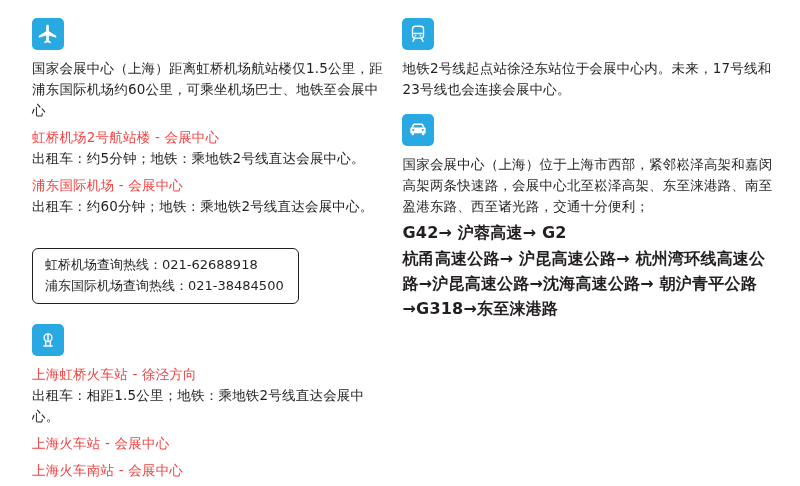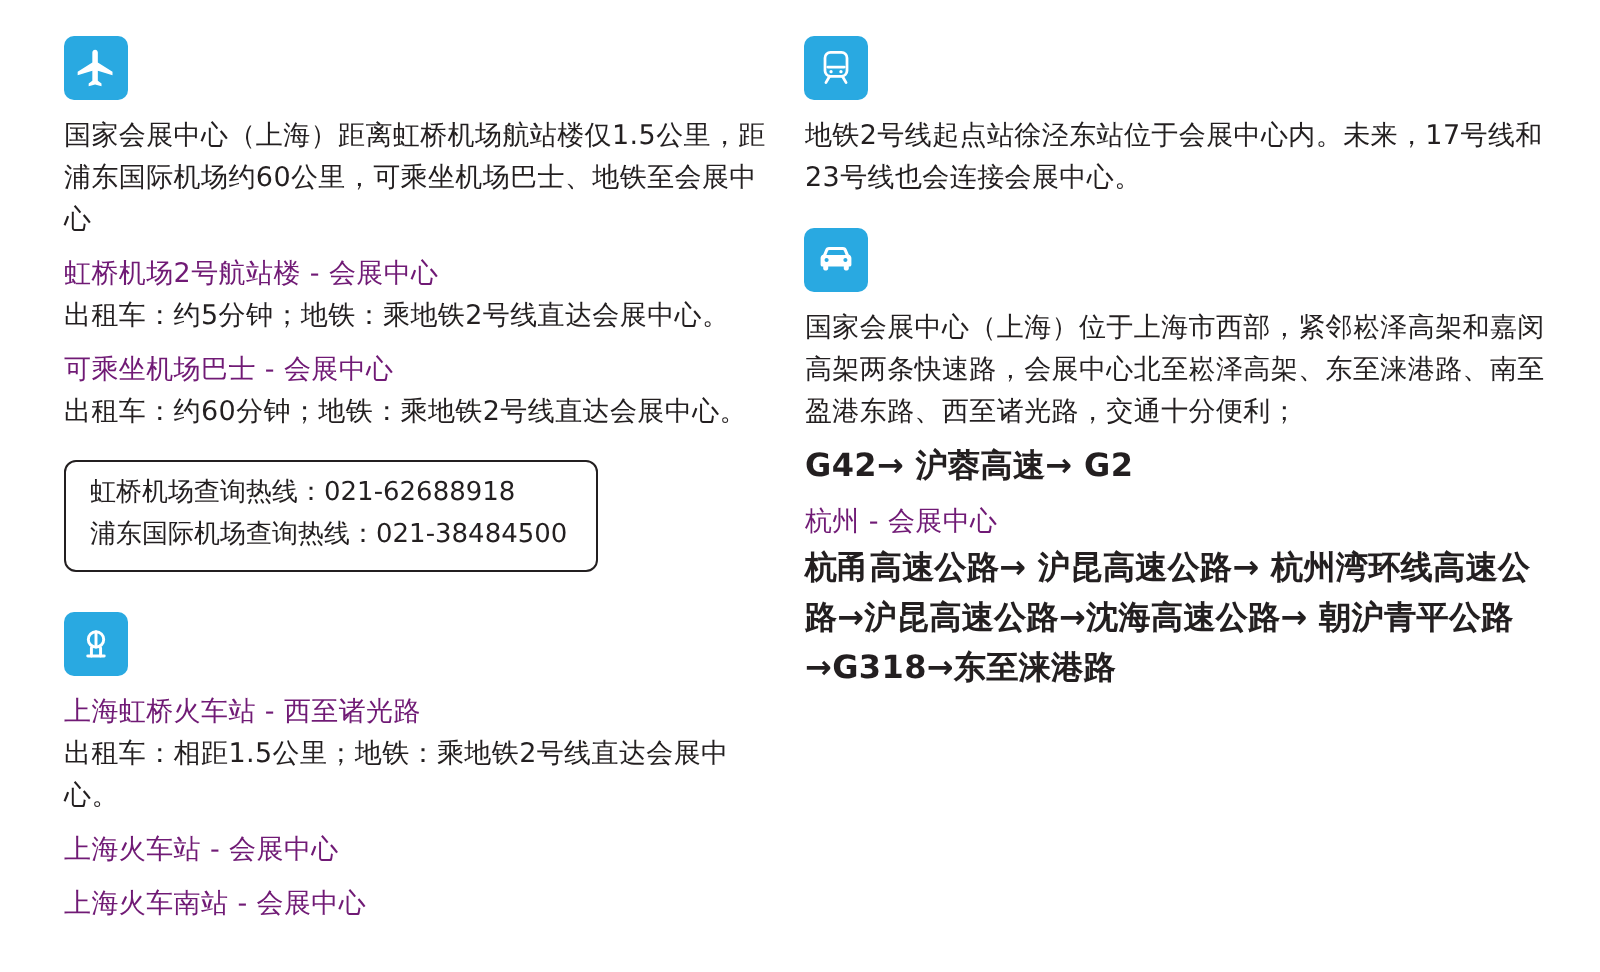--- a/index.html
+++ b/index.html
@@ -48,32 +48,32 @@
   .icon-badge svg {
     display: block;
   }
   .para {
     font-size: 13.5px;
     line-height: 1.55;
     margin: 0 0 4px 0;
     letter-spacing: 0.2px;
   }
   .sub-head {
-    color: #701a75;
+    color: #ef4444;
     font-size: 13.5px;
     line-height: 1.55;
     margin: 6px 0 0 0;
     letter-spacing: 0.2px;
   }
   .hotline-box {
     display: inline-block;
     border: 1px solid #231f20;
     border-radius: 6px;
     padding: 6px 14px 6px 12px;
-    margin-top: 10px;
+    margin-top: 28px;
     margin-bottom: 4px;
   }
   .hotline-line {
     font-size: 13px;
     line-height: 1.6;
     white-space: nowrap;
   }
   .spacer-lg { height: 16px; }
   .spacer-md { height: 10px; }
   .group { margin-top: 2px; }
@@ -99,42 +99,42 @@
     </div>
 
     <p class="para">国家会展中心（上海）距离虹桥机场航站楼仅1.5公里，距浦东国际机场约60公里，可乘坐机场巴士、地铁至会展中心</p>
 
     <div class="group">
       <p class="sub-head">虹桥机场2号航站楼 - 会展中心</p>
       <p class="para">出租车：约5分钟；地铁：乘地铁2号线直达会展中心。</p>
     </div>
 
     <div class="group">
-      <p class="sub-head">可乘坐机场巴士 - 会展中心</p>
+      <p class="sub-head">浦东国际机场 - 会展中心</p>
       <p class="para">出租车：约60分钟；地铁：乘地铁2号线直达会展中心。</p>
     </div>
 
     <div class="hotline-box">
       <div class="hotline-line">虹桥机场查询热线：021-62688918</div>
       <div class="hotline-line">浦东国际机场查询热线：021-38484500</div>
     </div>
 
     <div class="spacer-lg"></div>
 
     <div class="icon-badge">
       <svg width="22" height="22" viewBox="0 0 24 24" fill="none" stroke="#ffffff" stroke-width="1.6" aria-hidden="true">
         <circle cx="12" cy="9.5" r="4.2" fill="none"></circle>
         <path d="M12 5.4v8.2" stroke-linecap="round"></path>
         <path d="M7.5 18.5h9" stroke-linecap="round"></path>
         <path d="M9.5 14.2v4.3M14.5 14.2v4.3" stroke-linecap="round"></path>
       </svg>
     </div>
 
     <div class="group">
-      <p class="sub-head">上海虹桥火车站 - 西至诸光路</p>
+      <p class="sub-head">上海虹桥火车站 - 徐泾方向</p>
       <p class="para">出租车：相距1.5公里；地铁：乘地铁2号线直达会展中心。</p>
     </div>
 
     <div class="group">
       <p class="sub-head">上海火车站 - 会展中心</p>
     </div>
 
     <div class="group">
       <p class="sub-head">上海火车南站 - 会展中心</p>
 
@@ -164,19 +164,18 @@
       </svg>
     </div>
 
     <p class="para">国家会展中心（上海）位于上海市西部，紧邻崧泽高架和嘉闵高架两条快速路，会展中心北至崧泽高架、东至涞港路、南至盈港东路、西至诸光路，交通十分便利；</p>
 
     <div class="group">
       <p class="route-line">G42→ 沪蓉高速→ G2</p>
     </div>
 
     <div class="group">
-      <p class="sub-head">杭州 - 会展中心</p>
       <p class="route-line">杭甬高速公路→ 沪昆高速公路→ 杭州湾环线高速公路→沪昆高速公路→沈海高速公路→ 朝沪青平公路→G318→东至涞港路</p>
     </div>
 
   </div>
 
 </div>
 
 </body></html>

